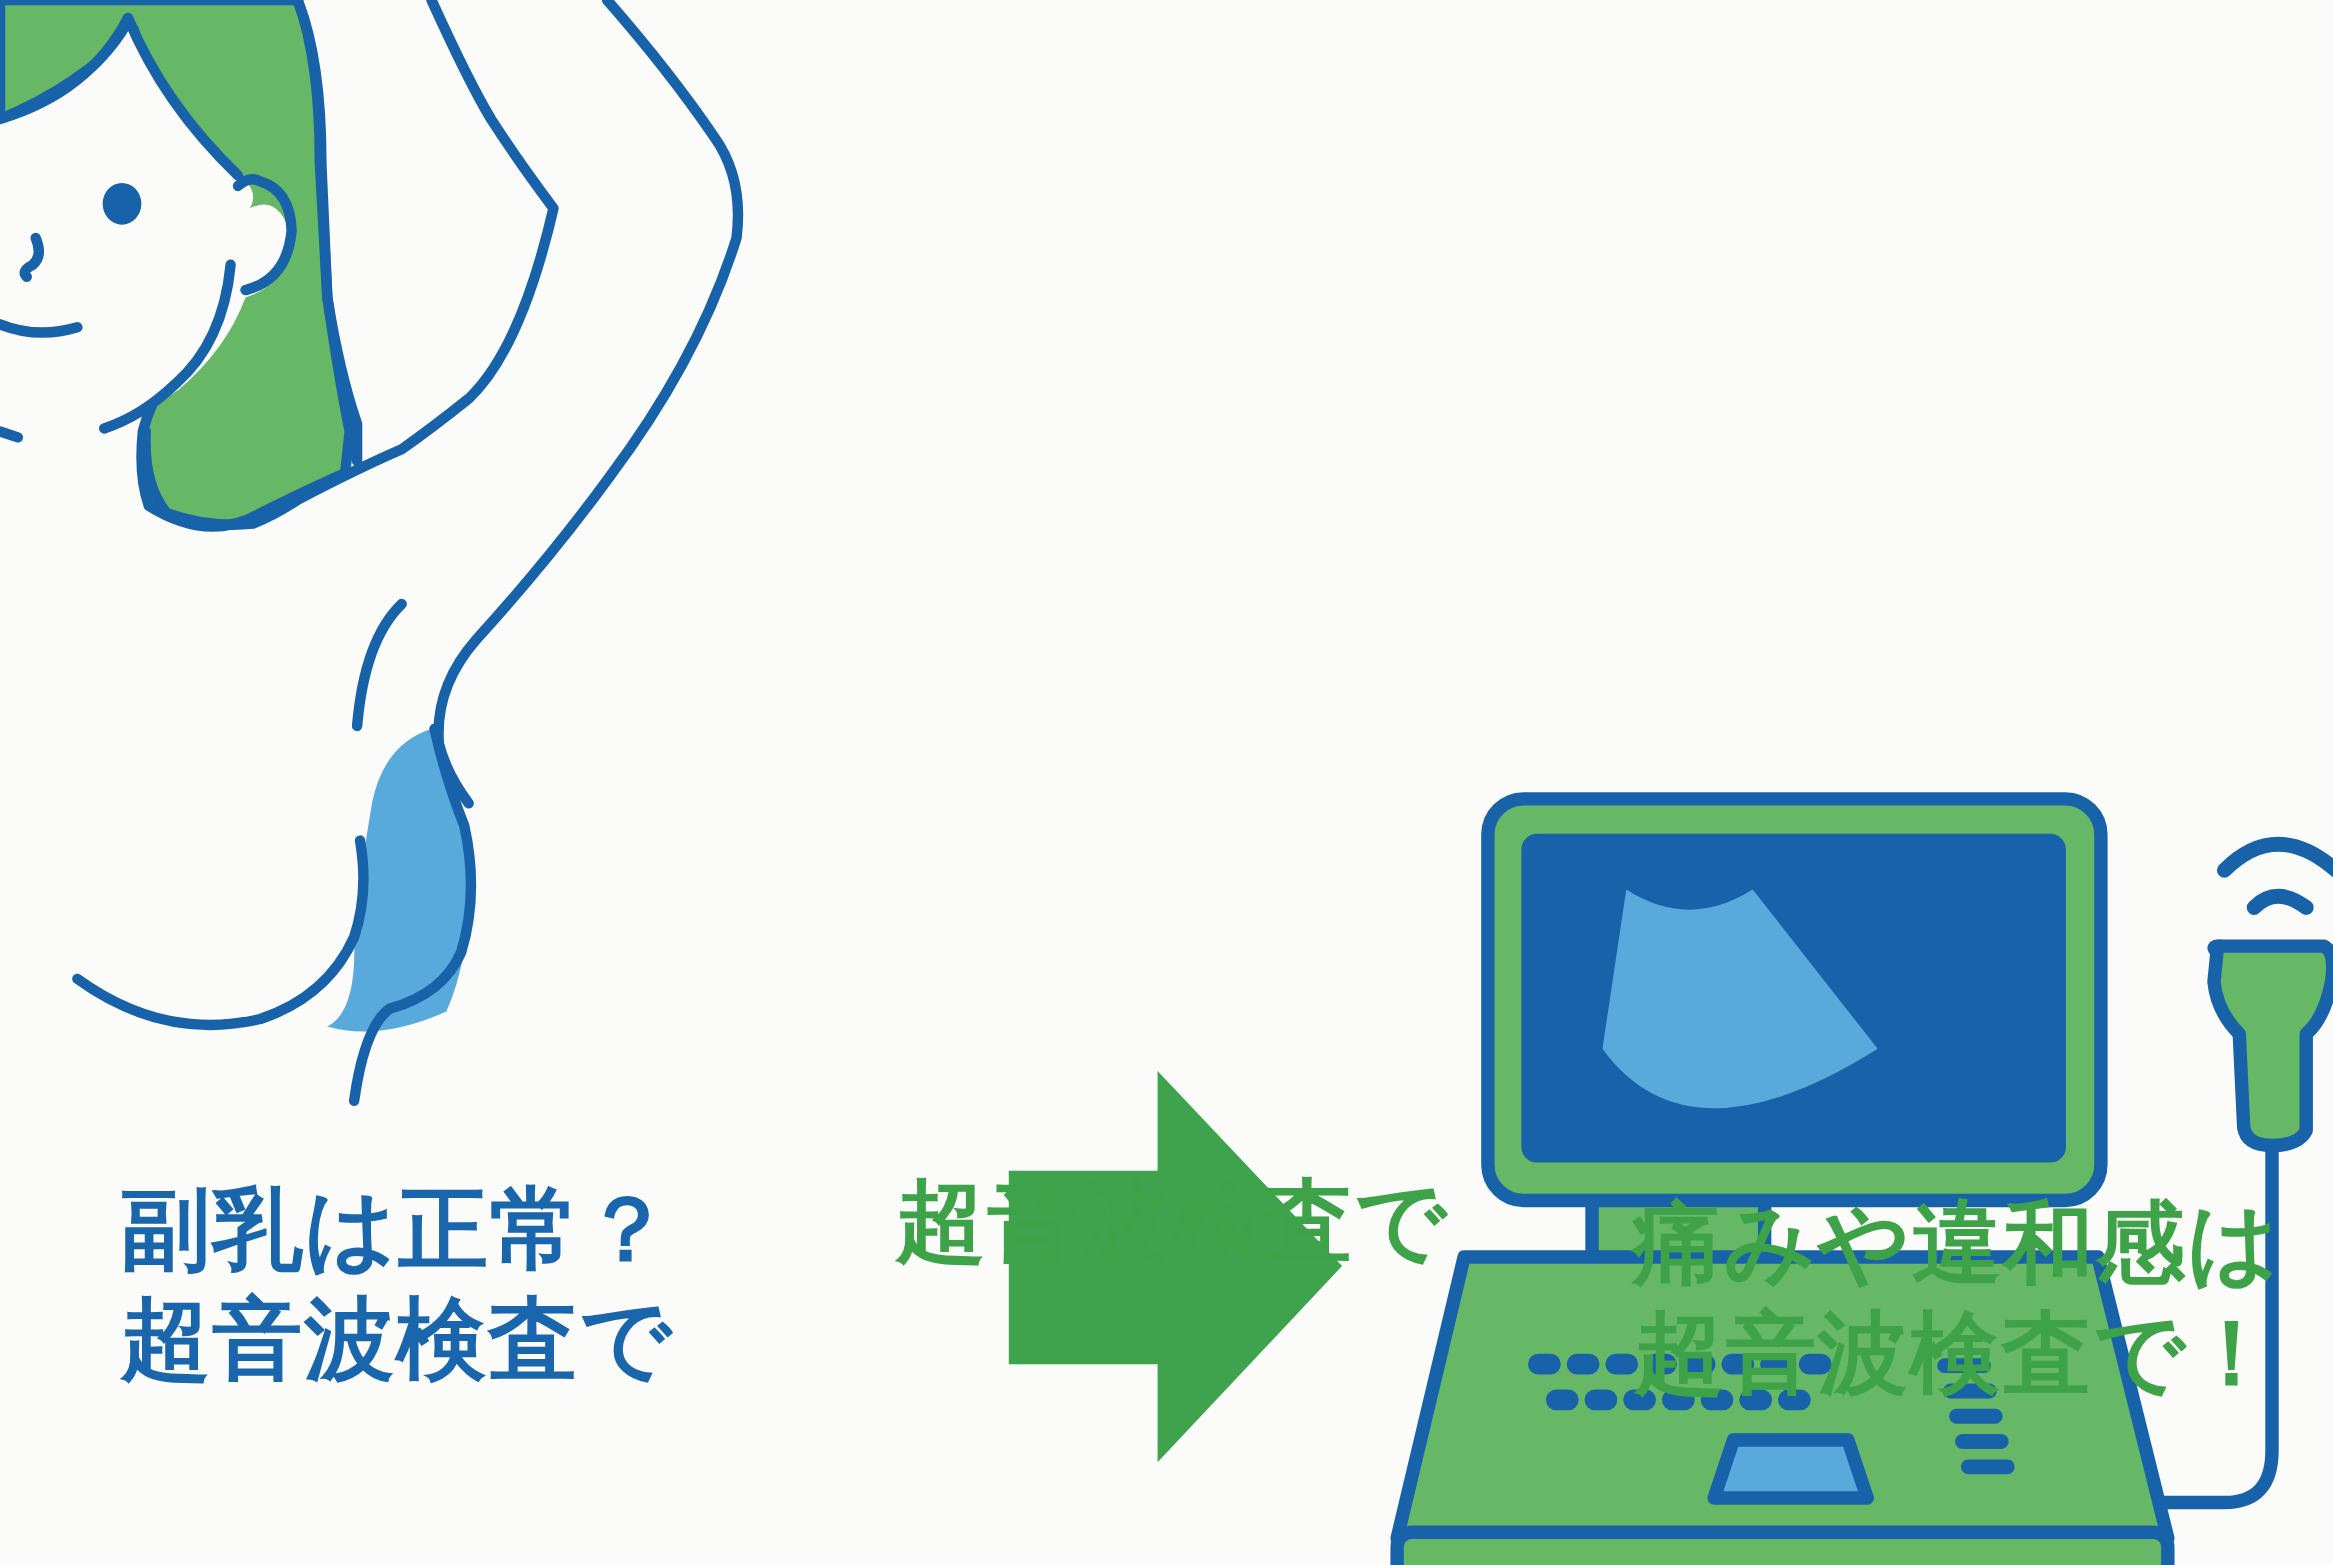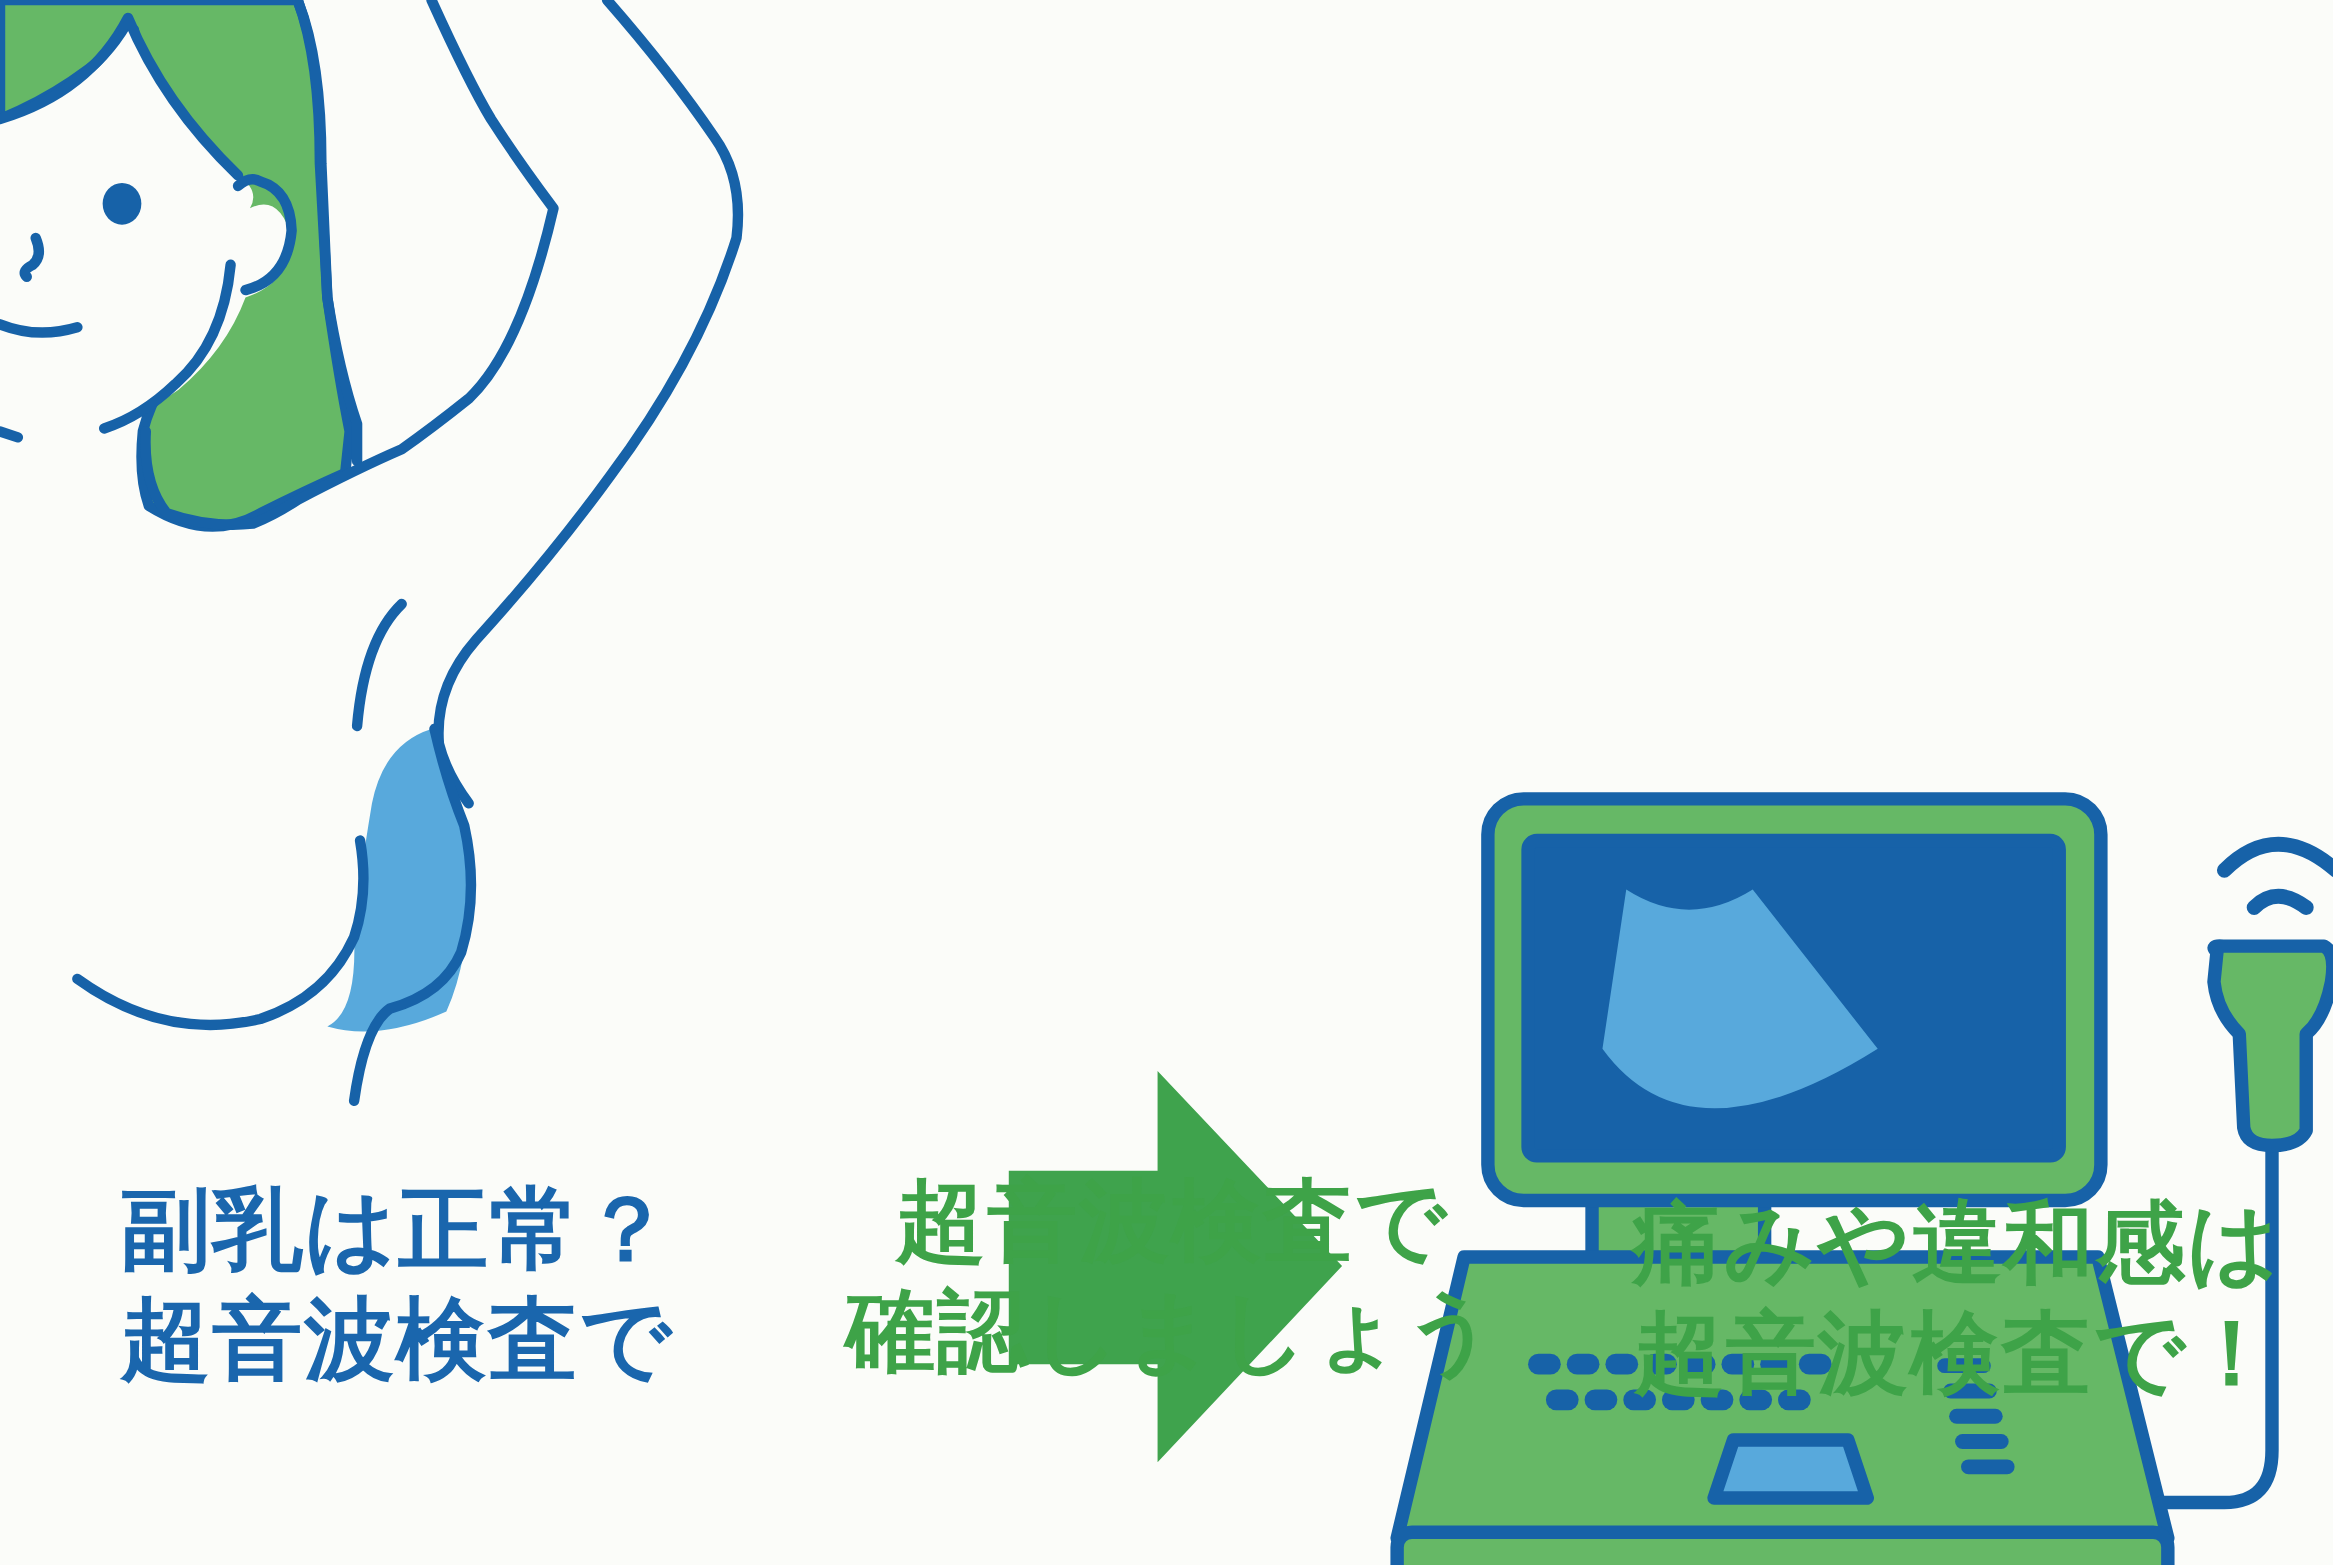--- a/index.html
+++ b/index.html
@@ -116,20 +116,19 @@
       </g>
     </g>
   </svg>
 
   <div class="caption cap1" style="color:#1a66ad;">
     <span class="line">副乳は正常？</span>
     <span class="line">超音波検査で</span>
   </div>
   <div class="caption cap2" style="color:#3ea348;font-family:Liberation Mono, monospace;">
     <span class="line">超音波検査で</span>
-    <span class="line">確認しましょう</span>
   </div>
   <div class="caption cap3" style="color:#3ea348;margin-top:14px;">
     <span class="line">痛みや違和感は</span>
     <span class="line">超音波検査で！</span>
   </div>
 </div>
 
 
 </body></html>

